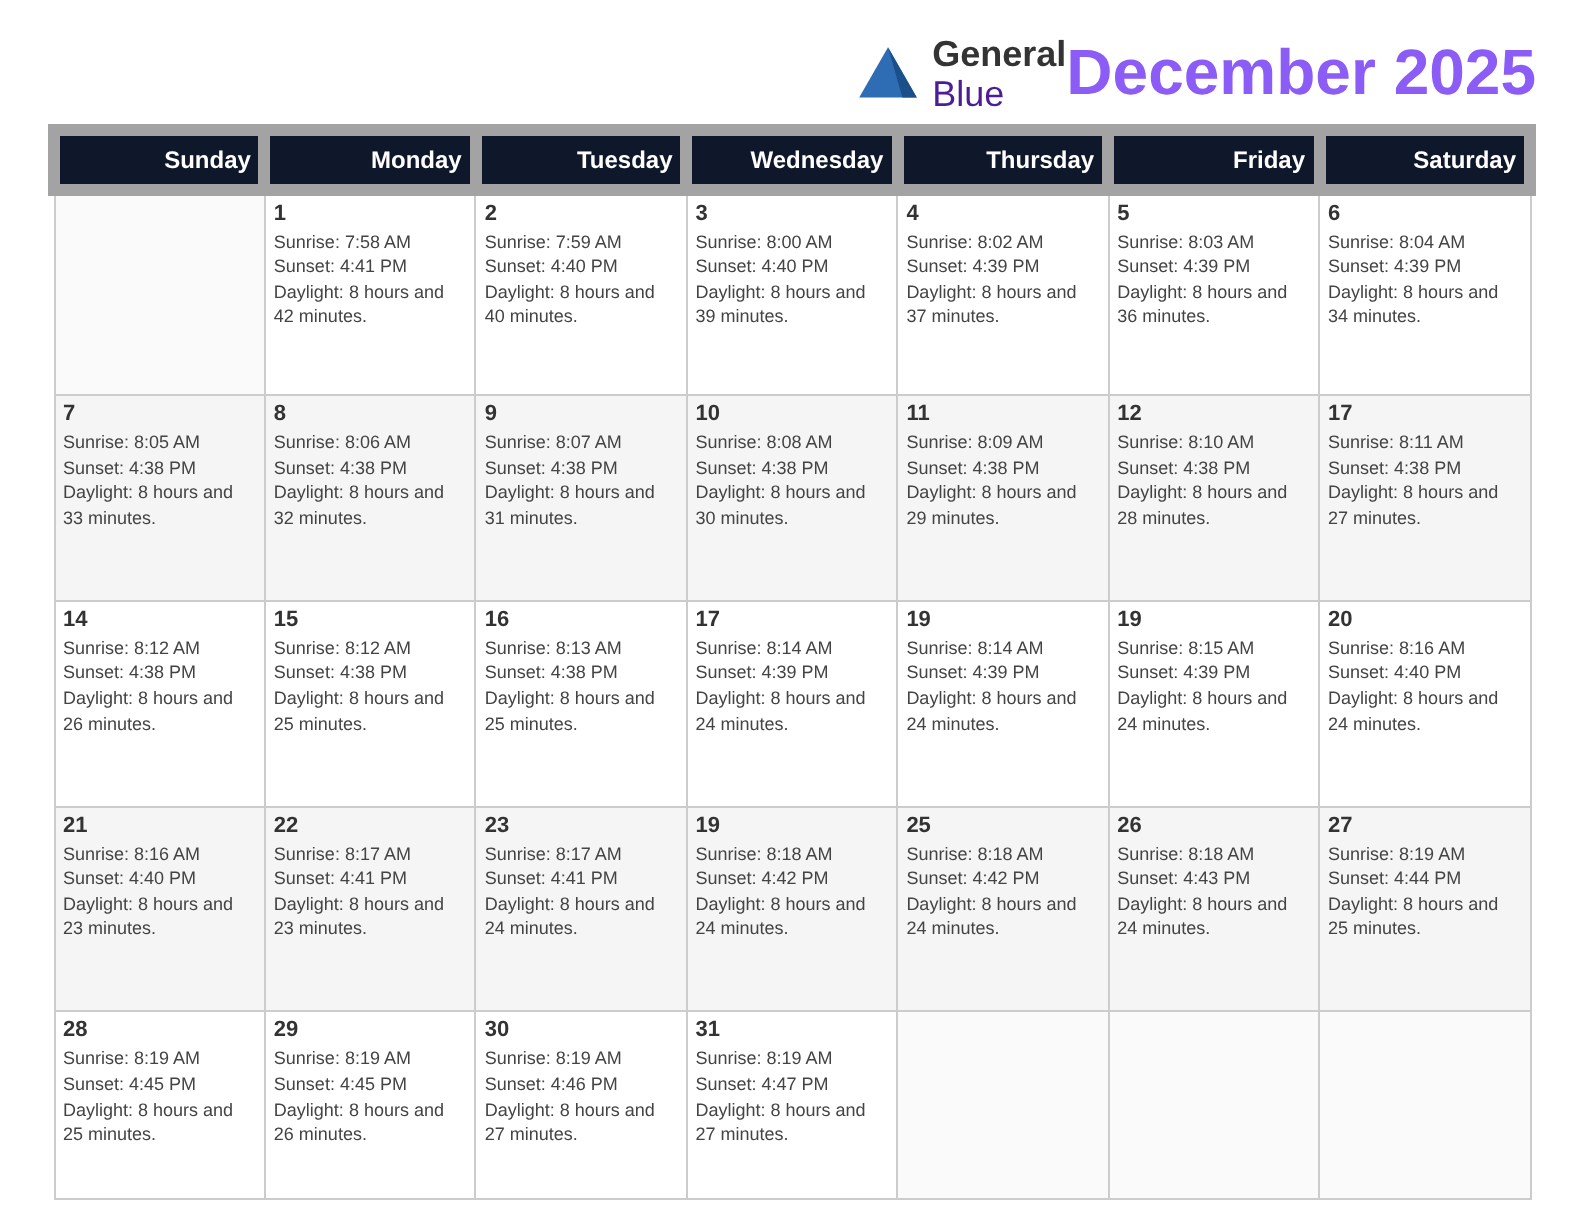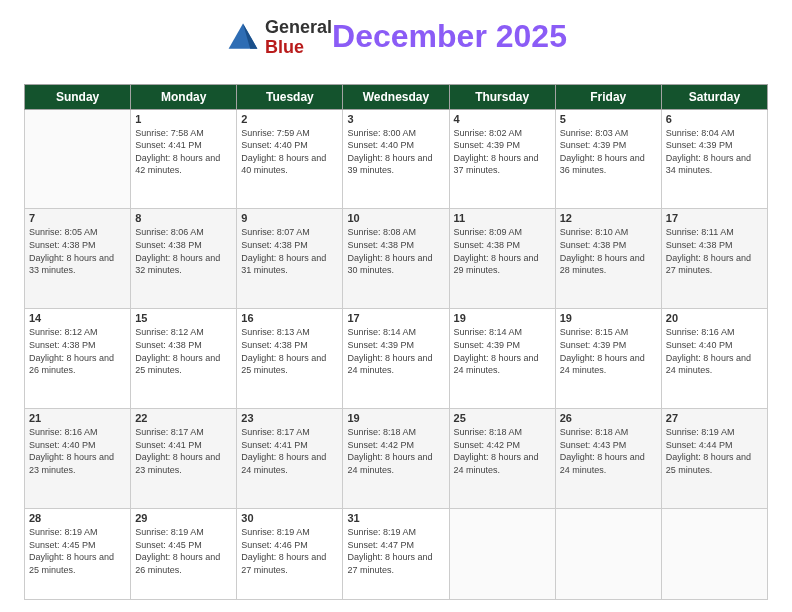--- a/index.html
+++ b/index.html
@@ -12,43 +12,43 @@
     }
     .page {
       width: 792px;
       height: 612px;
       padding: 18px 24px 12px 24px;
       display: flex;
       flex-direction: column;
     }
     .header {
       display: flex;
-      justify-content: center;
+      justify-content: flex-end;
       align-items: flex-start;
-      margin-bottom: 26px;
+      margin-bottom: 4px;
     }
     .logo {
       display: flex;
       align-items: center;
       gap: 4px;
     }
     .logo-text {
       display: flex;
       flex-direction: column;
       line-height: 1.1;
     }
     .logo-general {
       font-size: 18px;
       font-weight: bold;
       color: #333;
     }
     .logo-blue {
       font-size: 18px;
-      font-weight: bold;
-      color: #b91c1c;
+      font-weight: normal;
+      color: #4c1d95;
     }
     .logo-icon {
       width: 36px;
       height: 36px;
     }
     .title-block {
       text-align: right;
     }
     .month-title {
       font-size: 32px;
@@ -60,27 +60,27 @@
       color: #555;
     }
     .calendar {
       flex: 1;
       border: 1px solid #ccc;
       border-collapse: collapse;
       width: 100%;
       table-layout: fixed;
     }
     .calendar th {
-      background: #14532d;
+      background: #0f172a;
       color: #fff;
       font-size: 12px;
       font-weight: bold;
       padding: 5px 4px;
-      text-align: center;
-      border: 1px solid #a3a3a3;
+      text-align: right;
+      border: 6px solid #a3a3a3;
     }
     .calendar td {
       border: 1px solid #ccc;
       vertical-align: top;
       padding: 3px 4px;
       font-size: 9.5px;
       color: #333;
       height: 88px;
     }
     .calendar tr:last-child td {

